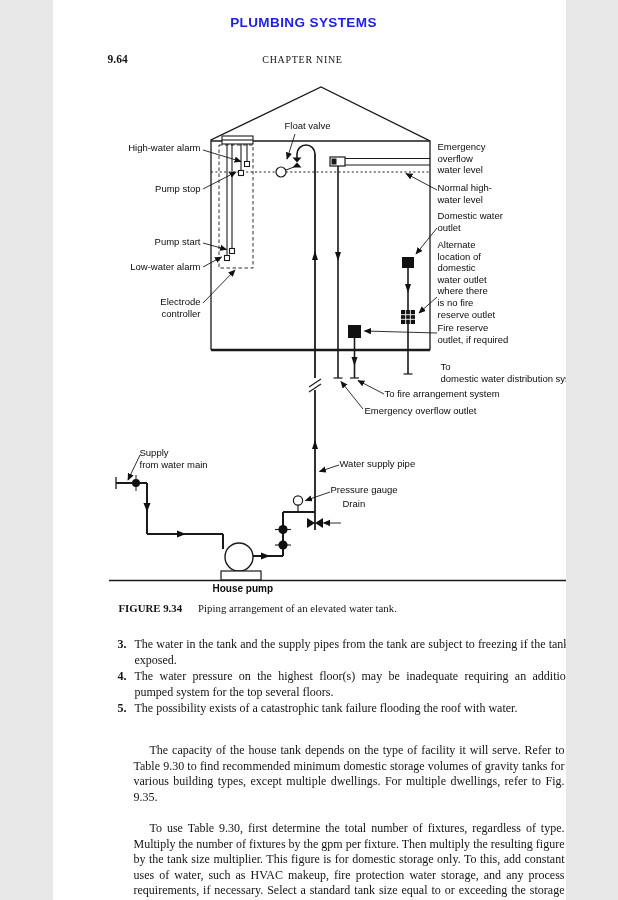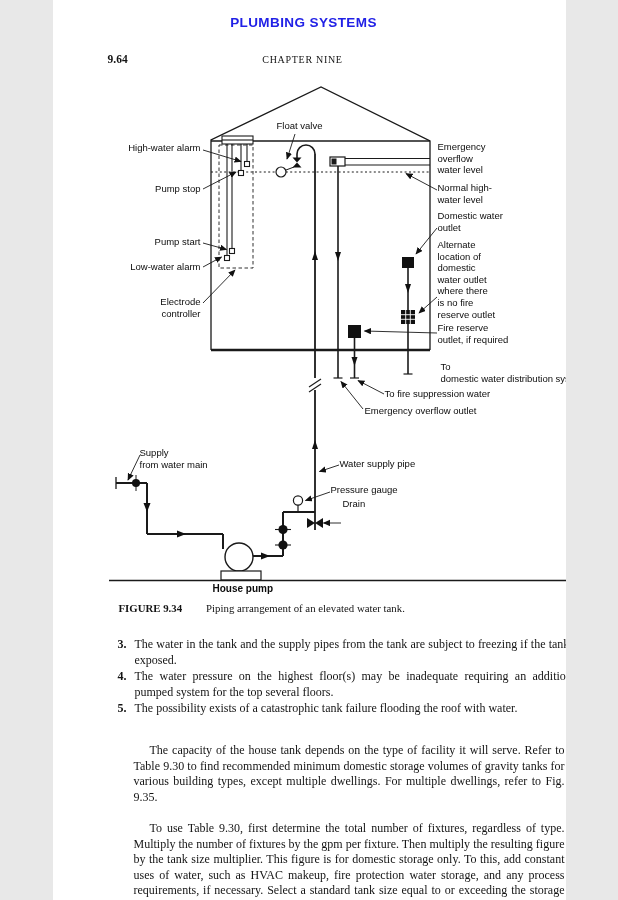--- a/index.html
+++ b/index.html
@@ -11,21 +11,21 @@
   .folio{position:absolute;top:53px;left:55px;font-size:11.5px;font-weight:700;}
   .chapter-header{position:absolute;top:54px;left:180px;width:140px;text-align:center;
         font-size:10px;letter-spacing:.7px;}
   .figure-area{position:absolute;top:0;left:0;width:618px;height:618px;}
   .figure-area svg{position:absolute;top:0;left:0;}
   .dlabel{position:absolute;font-family:"Liberation Sans",sans-serif;font-size:9.5px;
         line-height:11.6px;white-space:pre-line;color:#0c0c0c;}
   .dlabel.ra{text-align:right;}
   .dlabel.b{font-weight:700;font-size:10px;}
   .caption{position:absolute;top:602px;left:66px;font-size:10.8px;}
-  .caption .cap-label{font-weight:700;margin-right:24px;}
+  .caption .cap-label{font-weight:700;margin-right:16px;}
   .list{position:absolute;top:637px;left:65px;width:463px;font-size:12px;line-height:15.5px;}
   .list-item{position:relative;padding-left:17px;text-align:justify;margin-bottom:1px;}
   .list-item .num{position:absolute;left:0;top:0;font-weight:700;}
   .paras{position:absolute;top:727px;left:65px;width:463px;font-size:12px;line-height:15.5px;}
   .paras p{margin:16px;text-align:justify;text-indent:16px;}
 </style>
 </head>
 <body>
 
 <div class="page">
@@ -152,21 +152,21 @@
         <line x1="384" y1="333" x2="311.5" y2="331"></line>
         <line x1="331" y1="394" x2="305" y2="380.5"></line>
         <line x1="310" y1="409" x2="288" y2="381.5"></line>
         <line x1="87" y1="455" x2="75" y2="480"></line>
         <line x1="286" y1="465" x2="266.5" y2="471.5"></line>
         <line x1="277" y1="492" x2="252.5" y2="500.5"></line>
         <line x1="288" y1="523" x2="270.5" y2="523"></line>
       </g>
     </svg>
 
-    <div class="dlabel" style="left:224px;top:120px;">Float valve</div>
+    <div class="dlabel" style="left:232px;top:120px;">Float valve</div>
     <div class="dlabel ra" style="right:470px;top:142px;">High-water alarm</div>
     <div class="dlabel ra" style="right:470px;top:183px;">Pump stop</div>
     <div class="dlabel ra" style="right:470px;top:236px;">Pump start</div>
     <div class="dlabel ra" style="right:470px;top:261px;">Low-water alarm</div>
     <div class="dlabel ra" style="right:470px;top:296px;">Electrode
 controller</div>
     <div class="dlabel" style="left:385px;top:141px;">Emergency
 overflow
 water level</div>
     <div class="dlabel" style="left:385px;top:182px;">Normal high-
@@ -177,21 +177,21 @@
 location of
 domestic
 water outlet
 where there
 is no fire
 reserve outlet</div>
     <div class="dlabel" style="left:385px;top:322px;">Fire reserve
 outlet, if required</div>
     <div class="dlabel" style="left:362px;top:361px;margin-left:26px;">To
 domestic water distribution system</div>
-    <div class="dlabel" style="left:332px;top:388px;">To fire suppression water</div>
+    <div class="dlabel" style="left:332px;top:388px;">To fire arrangement system</div>
     <div class="dlabel" style="left:312px;top:405px;">Emergency overflow outlet</div>
     <div class="dlabel" style="left:87px;top:447px;">Supply
 from water main</div>
     <div class="dlabel" style="left:287px;top:458px;">Water supply pipe</div>
     <div class="dlabel" style="left:278px;top:484px;">Pressure gauge</div>
     <div class="dlabel" style="left:290px;top:498px;">Drain</div>
     <div class="dlabel b" style="left:160px;top:583px;">House pump</div>
   </div>
 
   <div class="caption">

